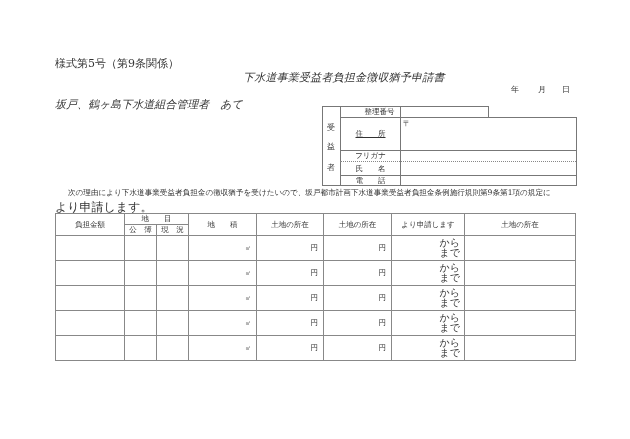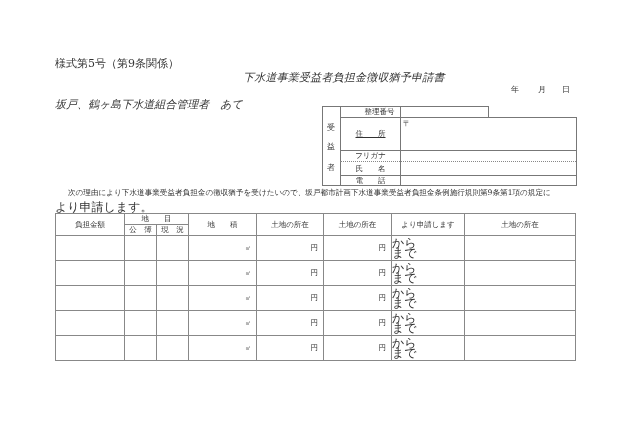--- a/index.html
+++ b/index.html
@@ -24,21 +24,21 @@
   table.grid {
     position:absolute; left:55px; top:213px; border-collapse:collapse;
     font-size:7.5px; table-layout:fixed;
   }
   table.grid td, table.grid th {
     border:1px solid #888; padding:0; font-weight:normal; color:#333;
   }
   table.grid th { text-align:center; }
   .right-pad { text-align:right; padding-right:5px !important; }
   .m2 { font-size:6px; }
-  .period { padding-right:4px !important; line-height:10px; font-size:12px; }
+  .period { text-align:right; padding-right:4px !important; line-height:10px; font-size:10px; }
 </style>
 </head>
 <body>
 
 <div class="abs t7 form-no">様式第5号（第9条関係）</div>
 <div class="abs t8 doc-title">下水道事業受益者負担金徴収猶予申請書</div>
 
 <div class="abs date" style="left:511px;">年</div>
 <div class="abs date" style="left:538px;">月</div>
 <div class="abs date" style="left:562px;">日</div>

